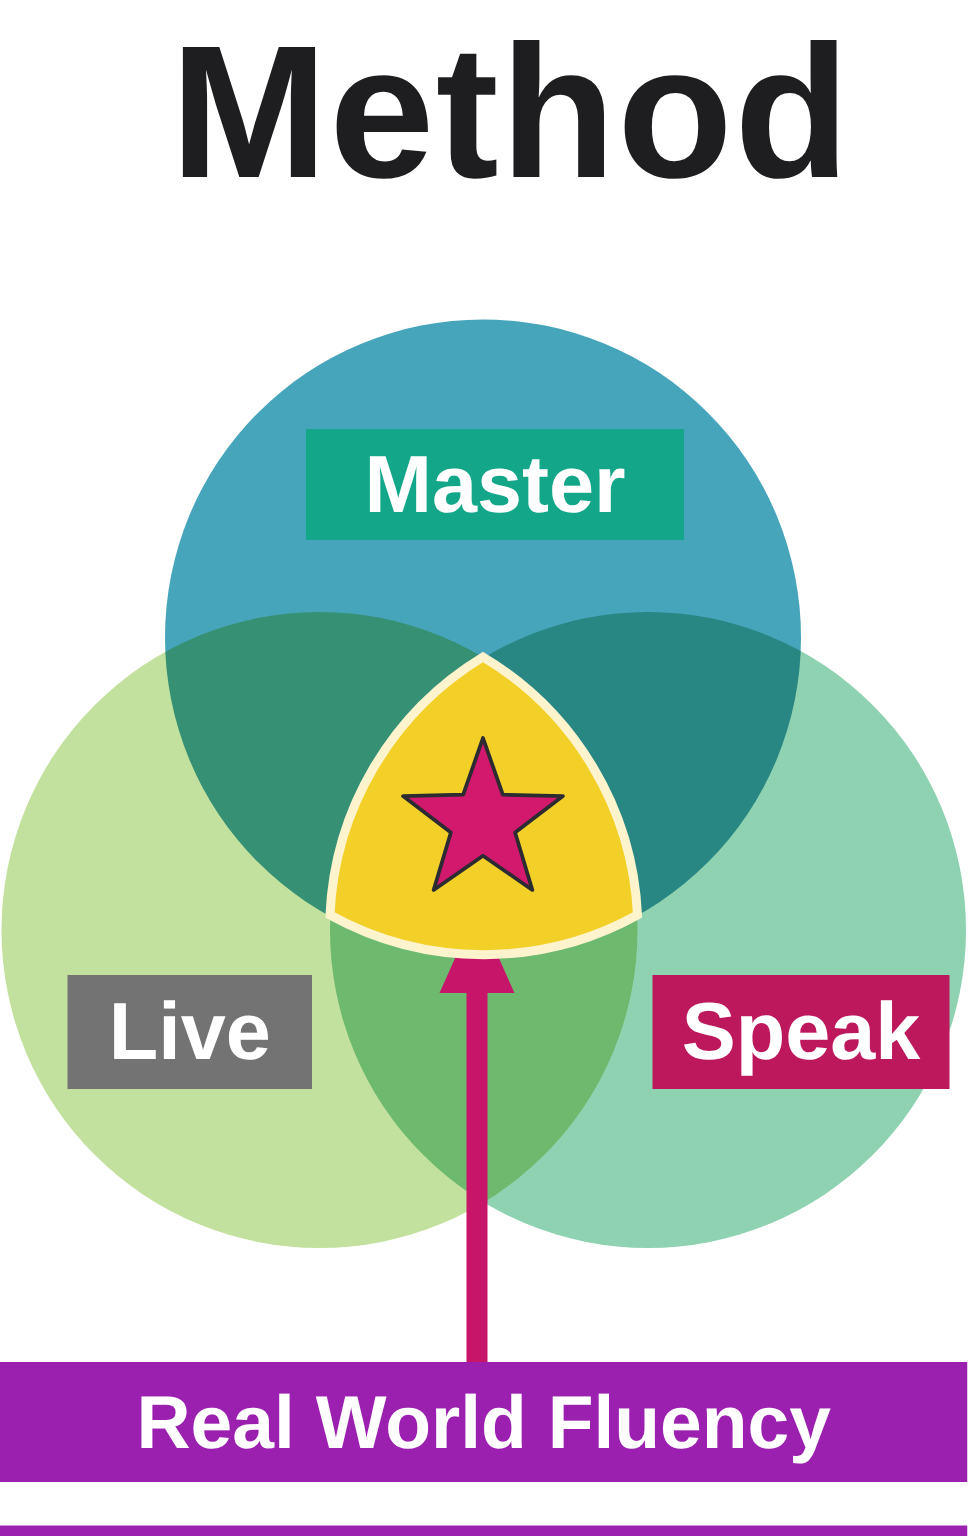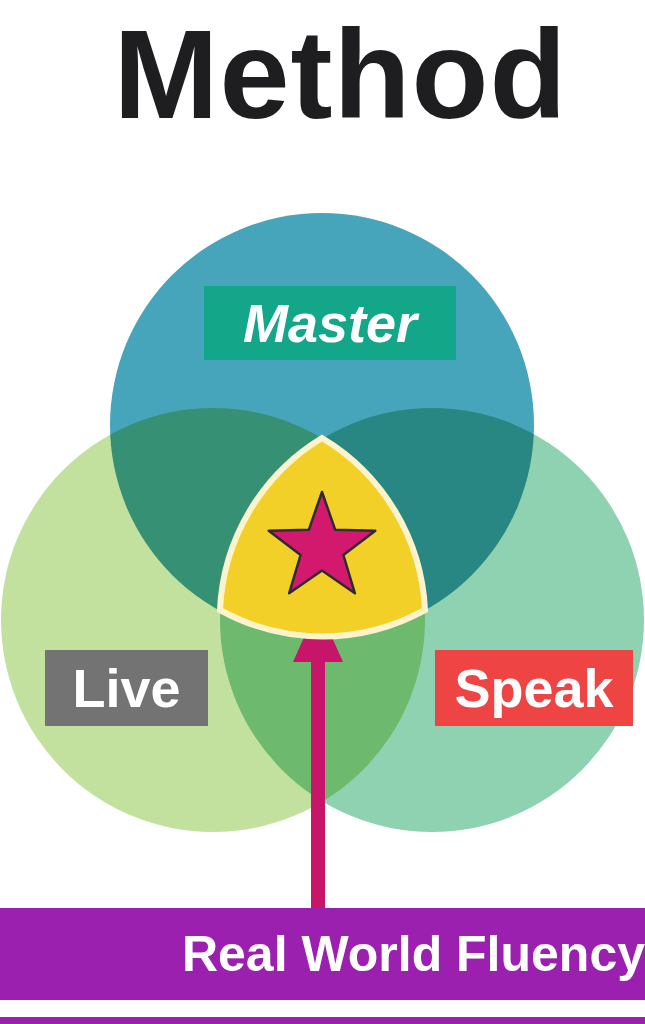--- a/index.html
+++ b/index.html
@@ -58,33 +58,33 @@
   .pill {
     position: absolute;
     display: flex;
     align-items: center;
     justify-content: center;
     color: #ffffff;
     font-weight: bold;
     font-size: 54px;
     line-height: 1;
   }
-  .pill-master { left: 204px; top: 286px; width: 252px; height: 74px; font-style: italic; }
+  .pill-master { left: 204px; top: 286px; width: 252px; height: 74px; }
   .pill-live   { left: 45px;  top: 650px; width: 163px; height: 76px; }
   .pill-speak  { left: 435px; top: 650px; width: 198px; height: 76px; }
 
   .banner {
     position: absolute;
     left: 0;
     top: 908px;
     width: 645px;
-    height: 92px;
+    height: 80px;
     display: flex;
     align-items: center;
-    justify-content: flex-end;
+    justify-content: center;
   }
   .banner span {
     color: #ffffff;
     font-weight: bold;
     font-size: 50px;
     line-height: 1;
   }
   .bottom-strip {
     position: absolute;
     left: 0;
@@ -116,21 +116,21 @@
 
       <polygon points="322,492 335.2,529.8 375.3,530.7 343.4,555 354.9,593.3 322,570.5 289.1,593.3 300.6,555 268.7,530.7 308.8,529.8" stroke-width="2.5" stroke-linejoin="round" fill="#d3196d" stroke="#2b2b31"></polygon>
     </svg>
 
     <div class="pill pill-master" style="background-color: rgb(19, 166, 137);">
       <span>Master</span>
     </div>
     <div class="pill pill-live" style="background-color: #737373;">
       <span>Live</span>
     </div>
-    <div class="pill pill-speak" style="background-color: #ef4444;">
+    <div class="pill pill-speak" style="background-color: #be185d;">
       <span>Speak</span>
     </div>
 
   </div>
 
   <div class="banner" style="background-color: rgb(156, 32, 176);">
     <span>Real World Fluency</span>
   </div>
 
   <div class="bottom-strip" style="background-color: rgb(156, 32, 176);"></div>

